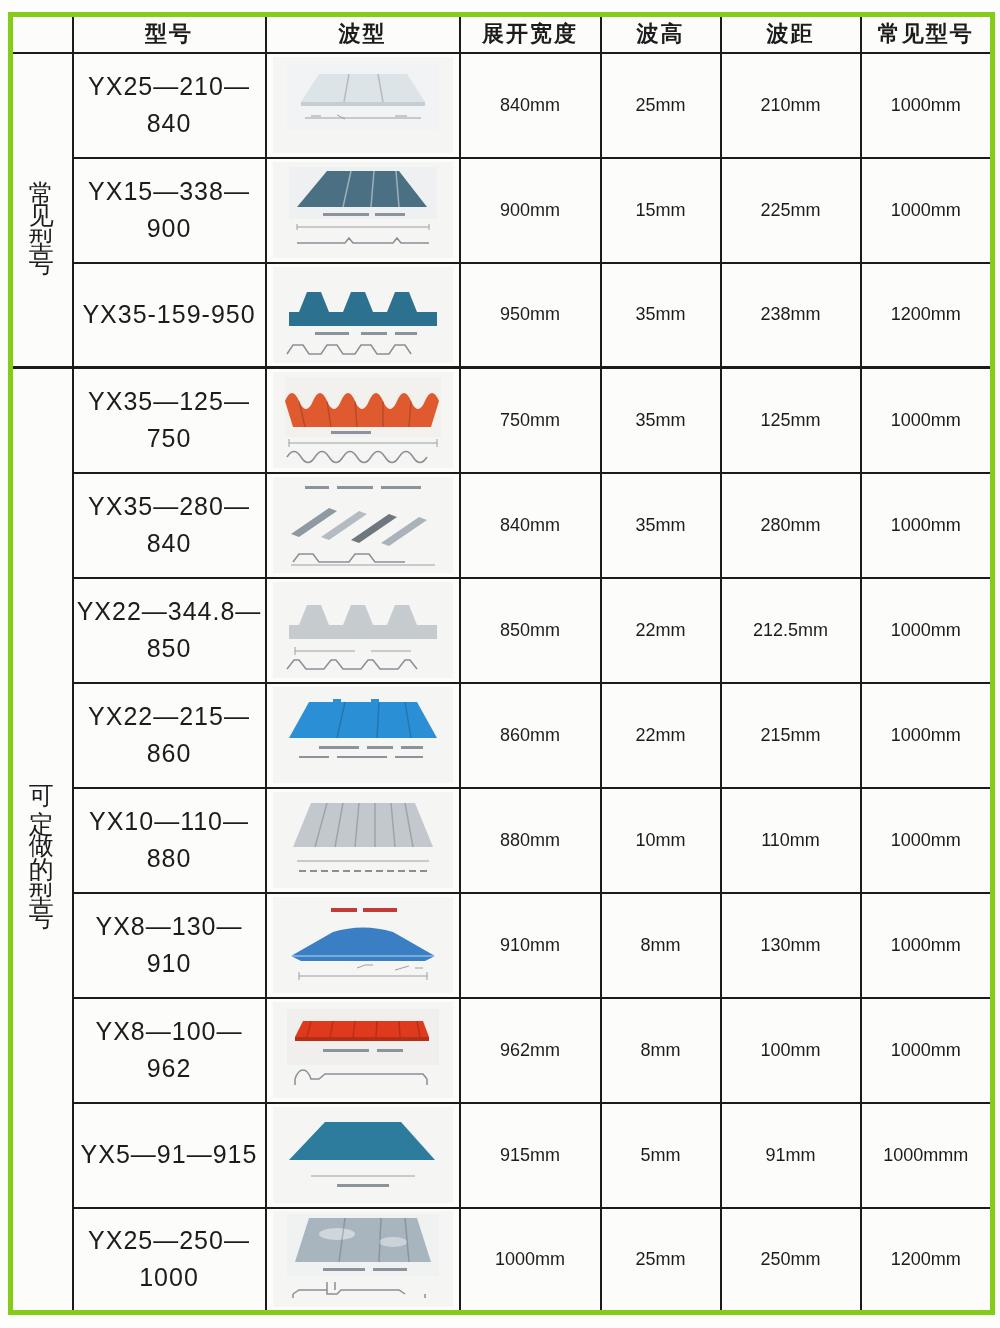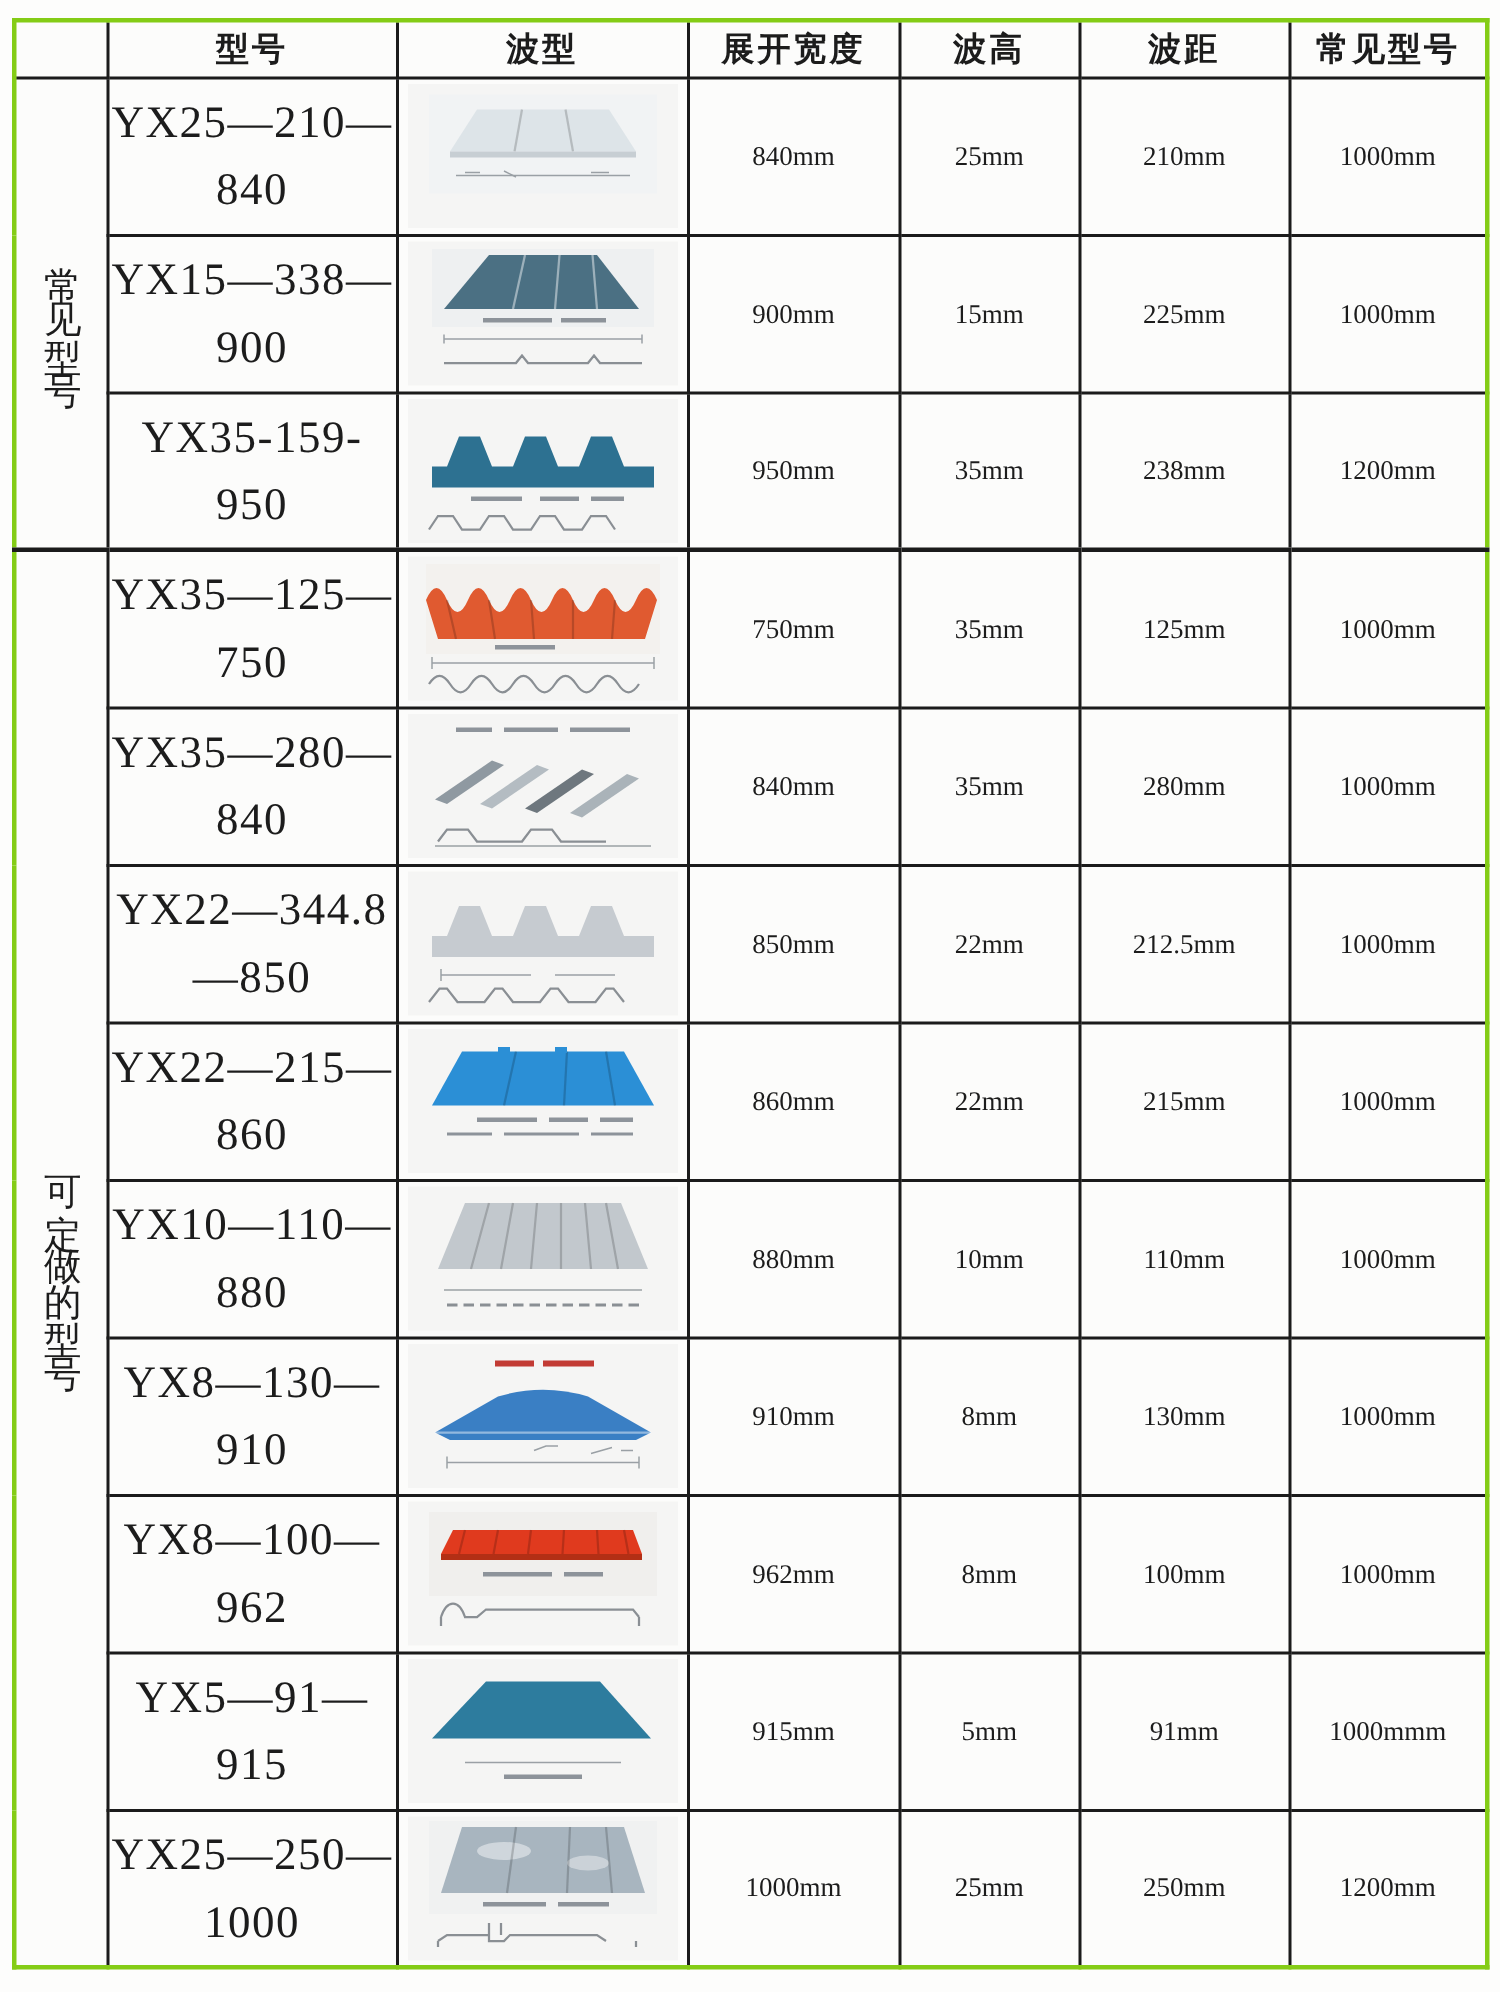--- a/index.html
+++ b/index.html
@@ -17,32 +17,32 @@
     width:982px;
     background:#fcfcfb;
   }
   table.spec th, table.spec td{
     border:2px solid #1b1b1b;
     text-align:center;
     vertical-align:middle;
     padding:0;
     overflow:hidden;
   }
-  table.spec{border:3px solid #84cc16;font-family:Liberation Serif, serif;}
+  table.spec{border:5px solid #84cc16;}
   tr.hdr{height:38px;}
   tr.body-row{height:105px;}
   tr.group-start td{border-top-width:3px;}
   th.h{
     font-size:22px;
     font-weight:600;
     letter-spacing:2px;
     background:#fcfcfb;
   }
   td.model{
-    font-size:30px;
+    font-size:25px;
     letter-spacing:1px;
     line-height:1.5;
     padding:0 10px;
   }
   td.val{font-size:18px;}
   td.group-cell{background:#fcfcfb;}
   .v-label{
     writing-mode:vertical-lr;
     text-orientation:upright;
     font-size:25px;

